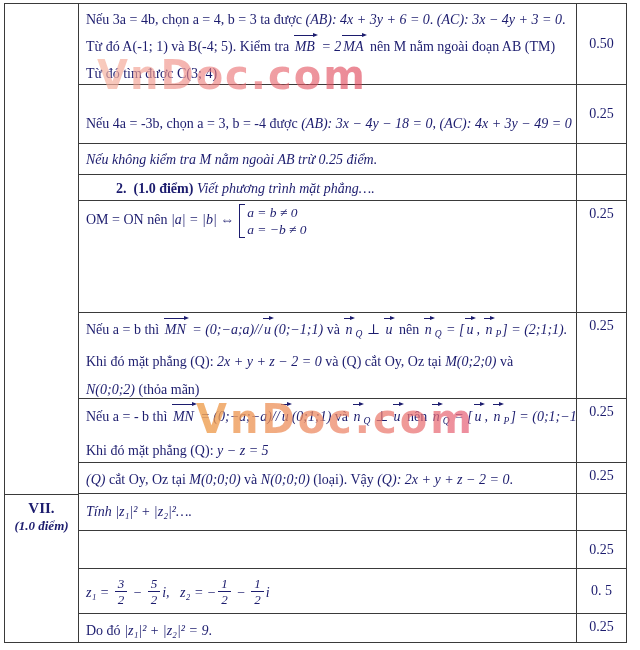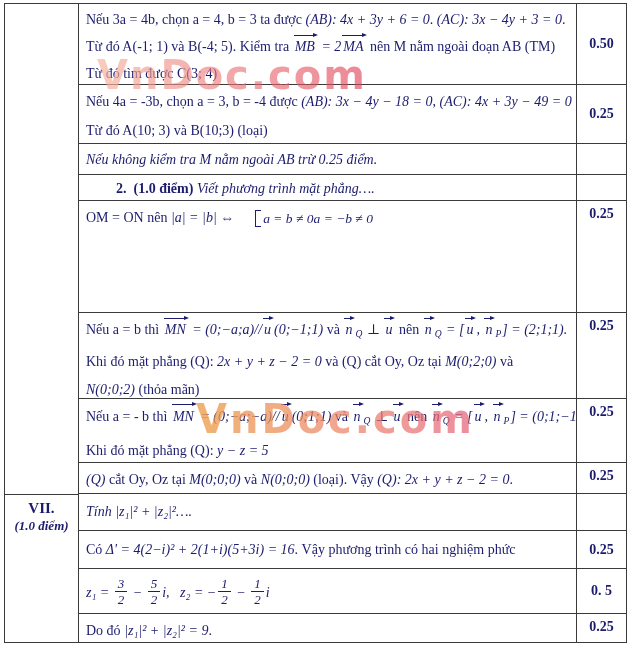--- a/index.html
+++ b/index.html
@@ -12,47 +12,47 @@
   .vii{position:absolute;left:0;right:0;top:490px;bottom:0;border-top:1px solid #3a3a3a;text-align:center;padding-top:4px;}
   .vii .t1{font-weight:bold;font-size:15px;line-height:18px;}
   .vii .t2{font-weight:bold;font-style:italic;font-size:13px;line-height:17px;}
   
   .rows{position:absolute;left:74px;top:0;right:0;bottom:0;}
   .row{position:absolute;left:0;right:0;border-bottom:1px solid #3a3a3a;box-sizing:border-box;}
   .row.last{border-bottom:none;}
   .cell{box-sizing:border-box;}
   .main{position:absolute;left:0;top:0;bottom:0;width:497px;padding:2px 4px 0 7px;overflow:hidden;}
   .score{position:absolute;left:497px;right:0;top:0;bottom:0;border-left:1px solid #3a3a3a;
-         font-weight:bold;font-size:14px;display:flex;justify-content:center;color:#1c1c6e;}
+         font-weight:normal;font-size:14px;display:flex;justify-content:center;color:#1c1c6e;}
   .score.c{align-items:center;}
   .score.t{align-items:flex-start;padding-top:5px;}
   .line{white-space:nowrap;}
   .lh24 .line{line-height:24px;} .lh26 .line{line-height:26px;} .lh27 .line{line-height:27px;}
-  .lh28 .line{line-height:28px;} .lh29 .line{line-height:29px;} .lh30 .line{line-height:30px;}
+  .lh28 .line{line-height:28px;} .lh29 .line{line-height:29px;margin-top:22px;} .lh30 .line{line-height:30px;}
   .lh32 .line{line-height:32px;} .lh34 .line{line-height:34px;} .lh44 .line{line-height:44px;}
   .pt2 .main{padding-top:3px;}
   .ind .line{padding-left:30px;}
   
   .tp{font-style:normal;}
   .ti{font-style:italic;}
   .tb{font-weight:bold;}
   .sb{font-style:italic;font-size:9.5px;vertical-align:-3px;margin-right:1px;}
   
   .v{position:relative;display:inline-block;font-style:italic;padding:0 3px 0 2px;}
   .v::after{content:"";position:absolute;left:1px;right:5px;top:2px;border-top:1.2px solid currentColor;}
   .v::before{content:"";position:absolute;right:0;top:-0.5px;
              border-left:5px solid currentColor;border-top:2.5px solid transparent;border-bottom:2.5px solid transparent;}
   
   .fr{display:inline-block;vertical-align:middle;text-align:center;font-style:italic;
       font-size:13px;line-height:1.05;margin:0 2px;position:relative;top:-2px;}
   .fr .num{display:block;padding:0 3px 1px;border-bottom:1px solid currentColor;}
   .fr .den{display:block;padding-top:1px;}
   
-  .cases{display:inline-flex;flex-direction:row;vertical-align:middle;position:relative;
-         padding-left:8px;margin-left:21px;font-style:italic;font-size:13.5px;line-height:17px;}
+  .cases{display:inline-flex;flex-direction:column;vertical-align:middle;position:relative;
+         padding-left:8px;margin-left:5px;font-style:italic;font-size:13.5px;line-height:17px;}
   .cases::before{content:"";position:absolute;left:0;top:0;bottom:0;width:5px;
                  border-left:1.6px solid currentColor;border-top:1.6px solid currentColor;border-bottom:1.6px solid currentColor;}
   
   .wm{position:absolute;font-family:"DejaVu Sans","Liberation Sans",sans-serif;font-weight:bold;
       pointer-events:none;-webkit-background-clip:text;background-clip:text;color:transparent;}
   .wm1{left:97px;top:52px;font-size:40px;letter-spacing:2px;
        background-image:linear-gradient(90deg,rgba(246,182,162,0.70) 0%,rgba(236,120,120,0.62) 45%,rgba(222,62,84,0.62) 100%);}
   .wm2{left:196px;top:396px;font-size:40px;letter-spacing:3px;
        background-image:linear-gradient(90deg,rgba(238,160,78,0.80) 0%,rgba(236,130,104,0.72) 55%,rgba(230,96,122,0.72) 100%);}
 </style>
@@ -127,23 +127,20 @@
           </div>
         <div class="cell score t">0.25</div>
       </div>
       <div class="row lh32" style="top:490px;height:37px">
         <div class="cell main">
             <div class="line"><span class="ti">Tính </span><span class="ti">|z₁|² + |z₂|²</span><span class="ti">….</span></div>
           </div>
         <div class="cell score c"></div>
       </div>
       <div class="row lh34" style="top:527px;height:38px">
-        <div class="cell main">
-            <div class="line"><span class="tp">Có </span><span class="ti">Δ' = 4(2−i)² + 2(1+i)(5+3i) = 16</span><span class="tp">. Vậy phương trình có hai nghiệm phức</span></div>
-          </div>
         <div class="cell score c">0.25</div>
       </div>
       <div class="row lh44" style="top:565px;height:45px">
         <div class="cell main">
             <div class="line"><span class="ti">z₁ = </span><span class="fr"><span class="num">3</span><span class="den">2</span></span><span class="ti"> − </span><span class="fr"><span class="num">5</span><span class="den">2</span></span><span class="ti">i,&nbsp;&nbsp;&nbsp;z₂ = −</span><span class="fr"><span class="num">1</span><span class="den">2</span></span><span class="ti"> − </span><span class="fr"><span class="num">1</span><span class="den">2</span></span><span class="ti">i</span></div>
           </div>
         <div class="cell score c">0. 5</div>
       </div>
       <div class="row lh27 pt2 last" style="top:610px;height:29px">
         <div class="cell main">

